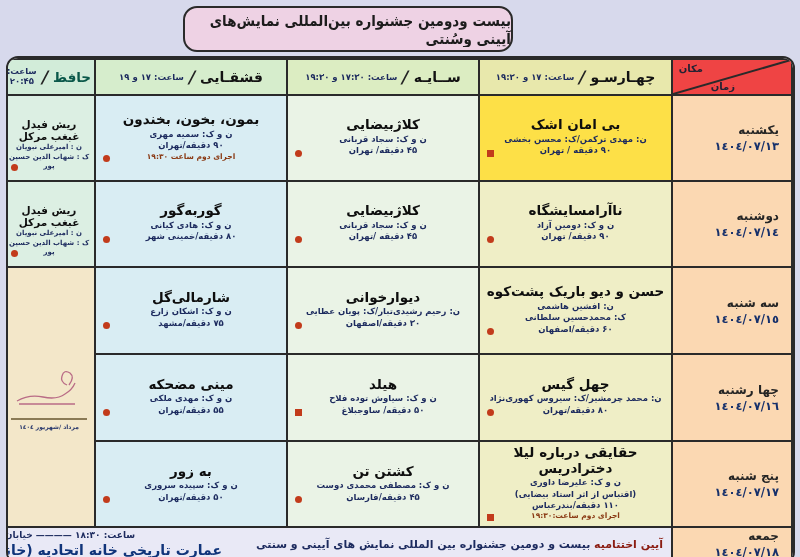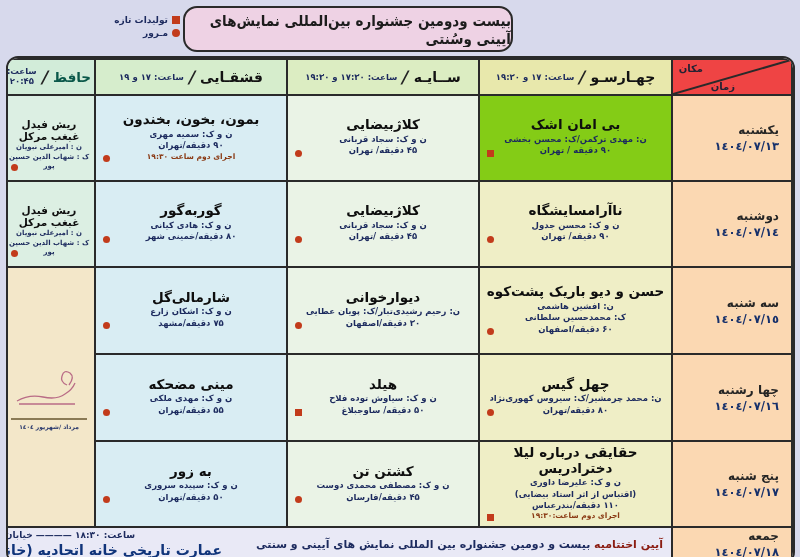--- a/index.html
+++ b/index.html
@@ -90,30 +90,20 @@
   .foot-addr .l2 { font-size:14px; font-weight:700; color:#10347a; white-space:nowrap; }
   .foot-logos { display:flex; align-items:center; gap:5px; margin-right:auto; flex:none; padding-left:2px; }
 </style>
 </head>
 <body>
 
 <div class="sheet">
 
   <div class="festival-box">
     <span>بیست ودومین جشنواره بین‌المللی نمایش‌های آیینی وسُنتی</span>
-  </div>
-  <div class="legend">
-    <div class="legend-row">
-      <span class="legend-marker"></span>
-      <span class="legend-label">تولیدات تازه</span>
-    </div>
-    <div class="legend-row">
-      <span class="legend-marker circle"></span>
-      <span class="legend-label">مـرور</span>
-    </div>
   </div>
 
   <div class="table-wrap">
     <table id="schedule-table">
         <colgroup>
           <col style="width: 120px;">
           <col style="width: 193px;">
           <col style="width: 192px;">
           <col style="width: 192px;">
           <col style="width: 92px;">
@@ -161,21 +151,21 @@
           </tr>
         </thead>
         <tbody>
           <tr class="r0">
             <td style="background: rgb(251, 216, 178); margin-left: 14px;">
               <div class="day-cell-inner">
                 <div class="day-name">یکشنبه</div>
                 <div class="day-date">١٤٠٤/٠٧/١٣</div>
               </div>
             </td>
-            <td style="background: #84cc16;">
+            <td style="background: #fde047;">
               <div class="show">
                 <div class="show-title">بی امان اشک</div>
                 <div class="show-credit">ن: مهدی ترکمن/ک: محسن بخشی</div>
                 <div class="show-info">۹۰ دقیقه / تهران</div>
                 <span class="marker"></span>
               </div>
             </td>
             <td style="background: rgb(234, 243, 230);">
               <div class="show">
                 <div class="show-title">کلاژبیضایی</div>
@@ -205,21 +195,21 @@
           <tr class="r1">
             <td style="background: rgb(251, 216, 178);">
               <div class="day-cell-inner">
                 <div class="day-name">دوشنبه</div>
                 <div class="day-date">١٤٠٤/٠٧/١٤</div>
               </div>
             </td>
             <td style="background: rgb(239, 238, 198);">
               <div class="show">
                 <div class="show-title">ناآرامسایشگاه</div>
-                <div class="show-credit">ن و ک: محسن جدول</div>
+                <div class="show-credit">ن و ک: دومین آزاد</div>
                 <div class="show-info">۹۰ دقیقه/ تهران</div>
                 <span class="marker circle"></span>
               </div>
             </td>
             <td style="background: rgb(234, 243, 230);">
               <div class="show">
                 <div class="show-title">کلاژبیضایی</div>
                 <div class="show-credit">ن و ک: سجاد قربانی</div>
                 <div class="show-info">۴۵ دقیقه /تهران</div>
                 <span class="marker circle"></span>

